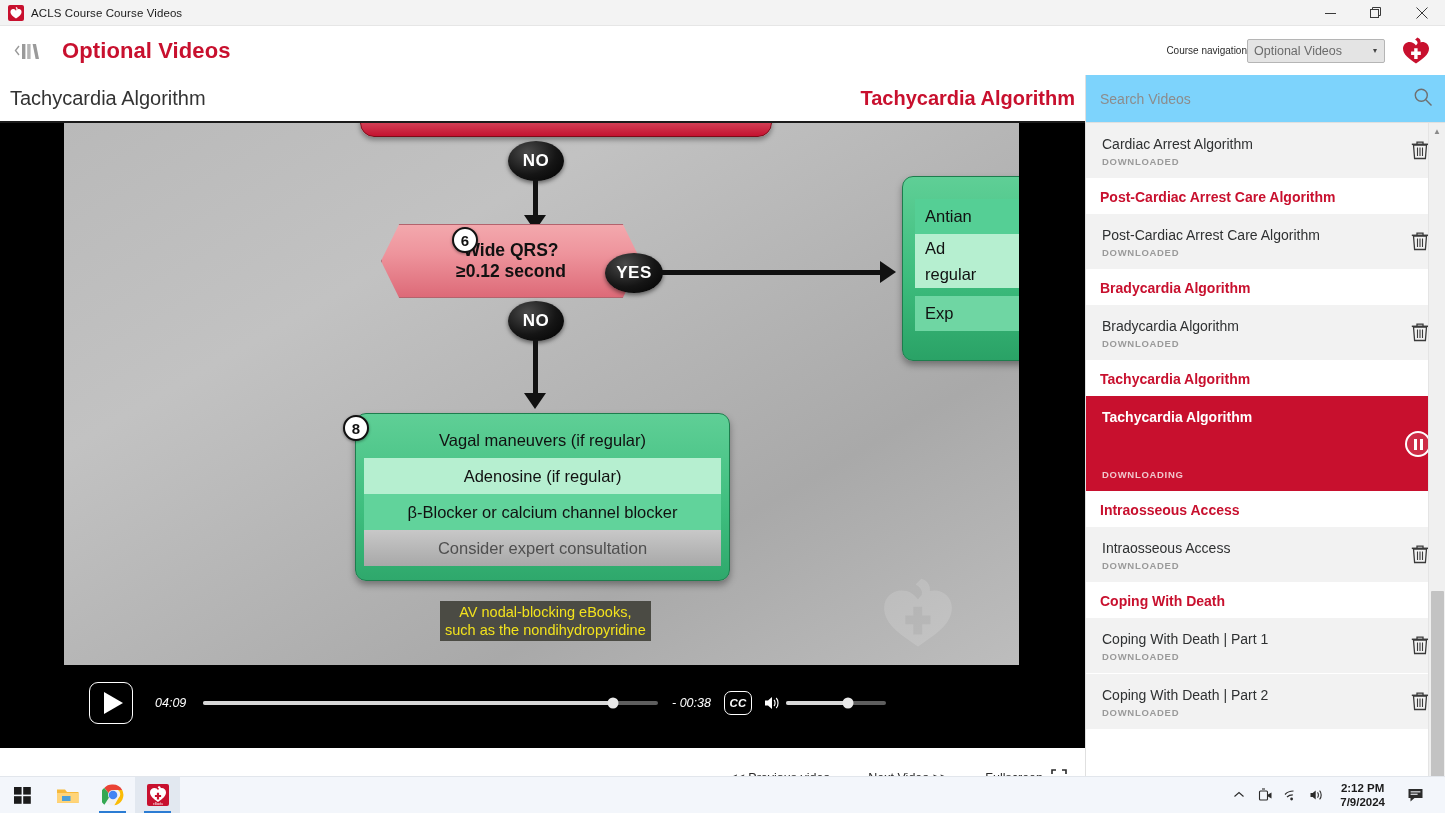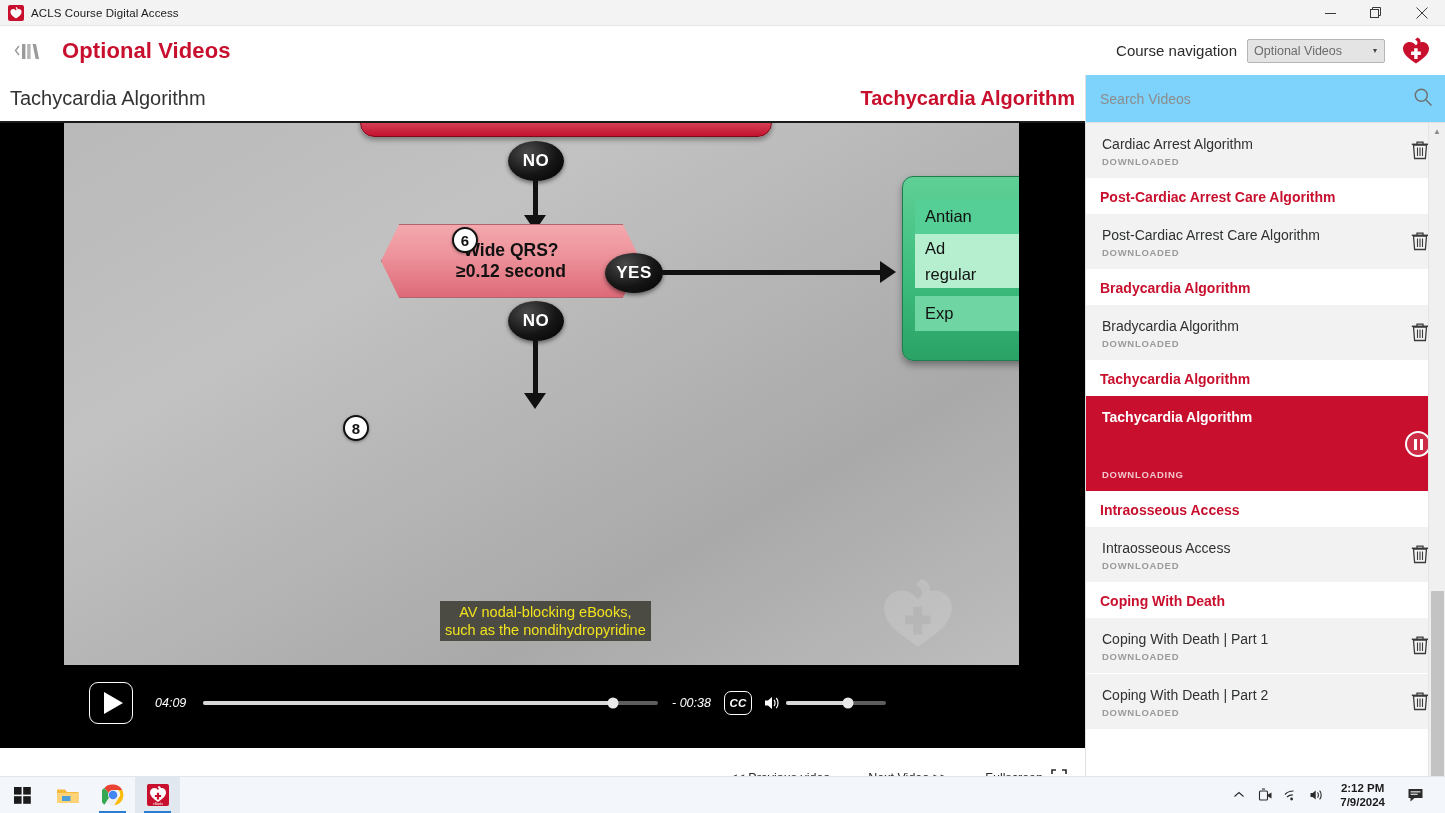--- a/index.html
+++ b/index.html
@@ -41,21 +41,21 @@
     cursor: pointer;
   }
   .page-head-title {
     font-size: 22px; font-weight: bold; color: #c8102e;
     letter-spacing: .1px; margin-left: 14px;
   }
   .nav-right {
     position: absolute; right: 0; top: 0; height: 49px;
     display: flex; align-items: center; gap: 0;
   }
-  .nav-label { font-size: 15px; color: #2b2b2b; margin-right: 10px; }
+  .nav-label { font-size: 10px; color: #2b2b2b; }
   .nav-select {
     width: 138px; height: 24px; background: #e4e4e4;
     border: 1px solid #b5b5b5; border-radius: 2px;
     display: flex; align-items: center; padding: 0 4px 0 6px;
     font-size: 12.5px; color: #6b6b6b; cursor: pointer;
     position: relative;
   }
   .nav-select .caret {
     position: absolute; right: 7px; top: 50%; transform: translateY(-55%);
     font-size: 8px; color: #444;
@@ -319,21 +319,21 @@
 </head>
 <body>
 
 <div class="titlebar">
   <div class="tb-logo">
     <svg width="14" height="14" viewBox="0 0 14 14">
         <path d="M7 12.6C4 10.4 1.4 8.7 1.4 6A2.9 2.9 0 0 1 7 4.8 2.9 2.9 0 0 1 12.6 6c0 2.7-2.6 4.4-5.6 6.6z" fill="#fff"></path>
         <path d="M7.3 1.1c1.1.4 1.6 1.3 1.2 2.4-.5 1.3-1.6 1.1-1.6 1.1s.8-.6.5-1.5c-.2-.6-.9-1-.9-1z" fill="#fff"></path>
       </svg>
   </div>
-  <div class="tb-title">ACLS Course Digital Access</div>
+  <div class="tb-title">ACLS Course Course Videos</div>
   <div class="tb-controls">
     <div class="tb-btn">
       <svg width="11" height="11" viewBox="0 0 11 11">
           <line x1="0" y1="5.5" x2="11" y2="5.5" stroke="#3a3a3a" stroke-width="1"></line>
         </svg>
     </div>
     <div class="tb-btn">
       <svg width="12" height="12" viewBox="0 0 12 12">
           <rect x="0.5" y="2.5" width="8" height="8" fill="none" stroke="#3a3a3a"></rect>
           <path d="M2.5 2.5V0.5h8v8h-2" fill="none" stroke="#3a3a3a"></path>
@@ -410,20 +410,26 @@
 
         <div class="pill pill-yes">YES</div>
         <div class="arrow-h" style="left:596px; top:147px; width:222px;"></div>
         <div class="arrow-head-r" style="left:816px; top:138px;"></div>
 
         <div class="pill pill-no2">NO</div>
         <div class="arrow-v" style="left:469px; top:216px; height:56px;"></div>
         <div class="arrow-head" style="left:460px; top:270px;"></div>
 
         <div class="numcircle num8">8</div>
+        <div class="greenbox8">
+          <div class="gb-row">Vagal maneuvers (if regular)</div>
+          <div class="gb-row light">Adenosine (if regular)</div>
+          <div class="gb-row mid">β-Blocker or calcium channel blocker</div>
+          <div class="gb-row grey">Consider expert consultation</div>
+        </div>
 
         <div class="greenbox-right">
           <div class="gr-row mid">Antian</div>
           <div class="gr-row light">
             <span style="display:block">
               <span>Ad</span><br>
               <span>regular</span>
             </span>
           </div>
           <div class="gr-row mid2">Exp</div>

